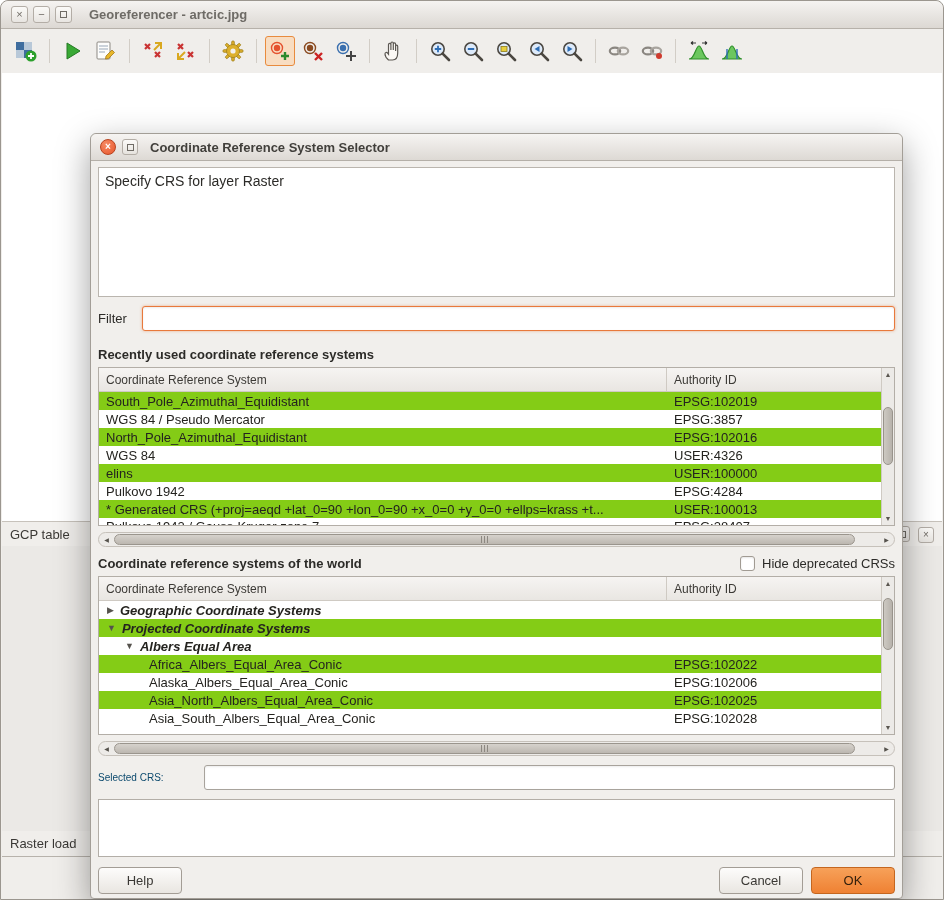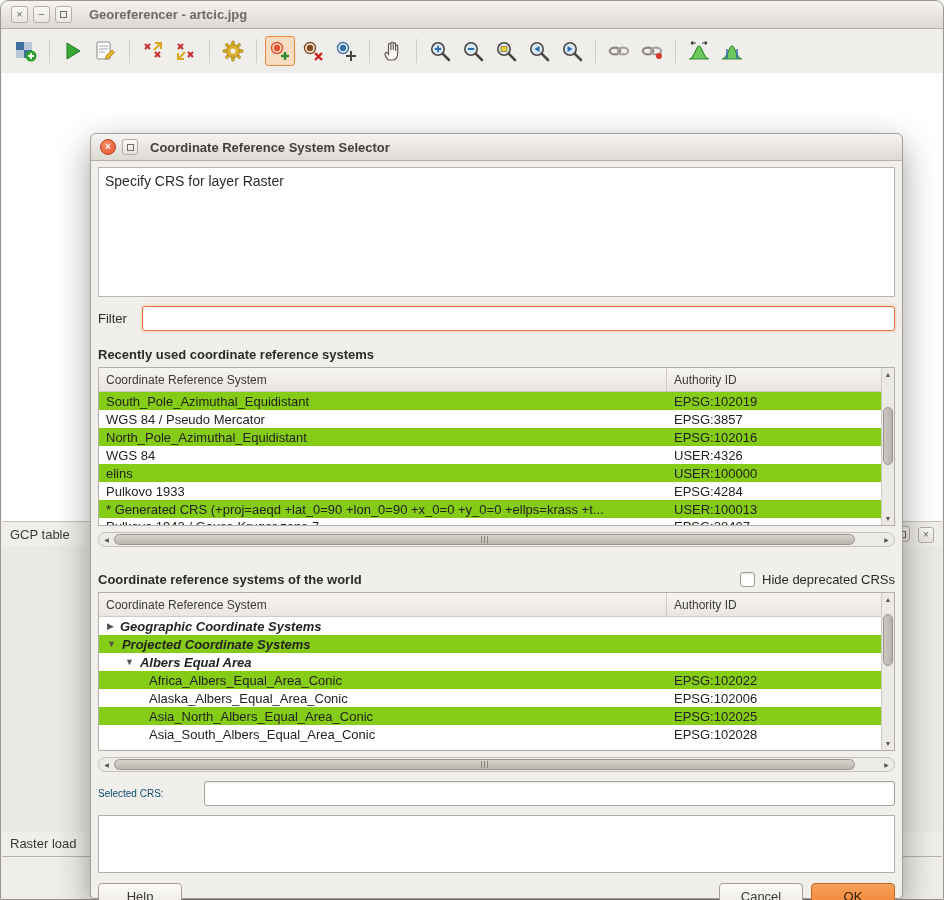--- a/index.html
+++ b/index.html
@@ -325,21 +325,21 @@
             <div class="cell auth">USER:4326</div>
           </div>
           <div class="trow alt">
             <div class="cell name">
               <span>elins</span>
             </div>
             <div class="cell auth">USER:100000</div>
           </div>
           <div class="trow">
             <div class="cell name">
-              <span>Pulkovo 1933</span>
+              <span>Pulkovo 1942</span>
             </div>
             <div class="cell auth">EPSG:4284</div>
           </div>
           <div class="trow alt">
             <div class="cell name">
               <span>* Generated CRS (+proj=aeqd +lat_0=90 +lon_0=90 +x_0=0 +y_0=0 +ellps=krass +t...</span>
             </div>
             <div class="cell auth">USER:100013</div>
           </div>
           <div class="trow partial">
@@ -366,21 +366,21 @@
               <i></i>
               <i></i>
               <i></i>
             </span>
           </div>
       </div>
       <div class="hs-arrow">▶</div>
     </div>
 
     <div class="world-header-row">
-      <div class="section-header" style="margin-top:16px">Coordinate reference systems of the world</div>
+      <div class="section-header" style="margin-top:0">Coordinate reference systems of the world</div>
       <label class="chk-row">
         <span class="checkbox"></span>
         <span>Hide deprecated CRSs</span>
       </label>
     </div>
 
     <div class="crs-table">
       <div class="thead">
         <div class="th name">Coordinate Reference System</div>
         <div class="th auth">Authority ID</div>

